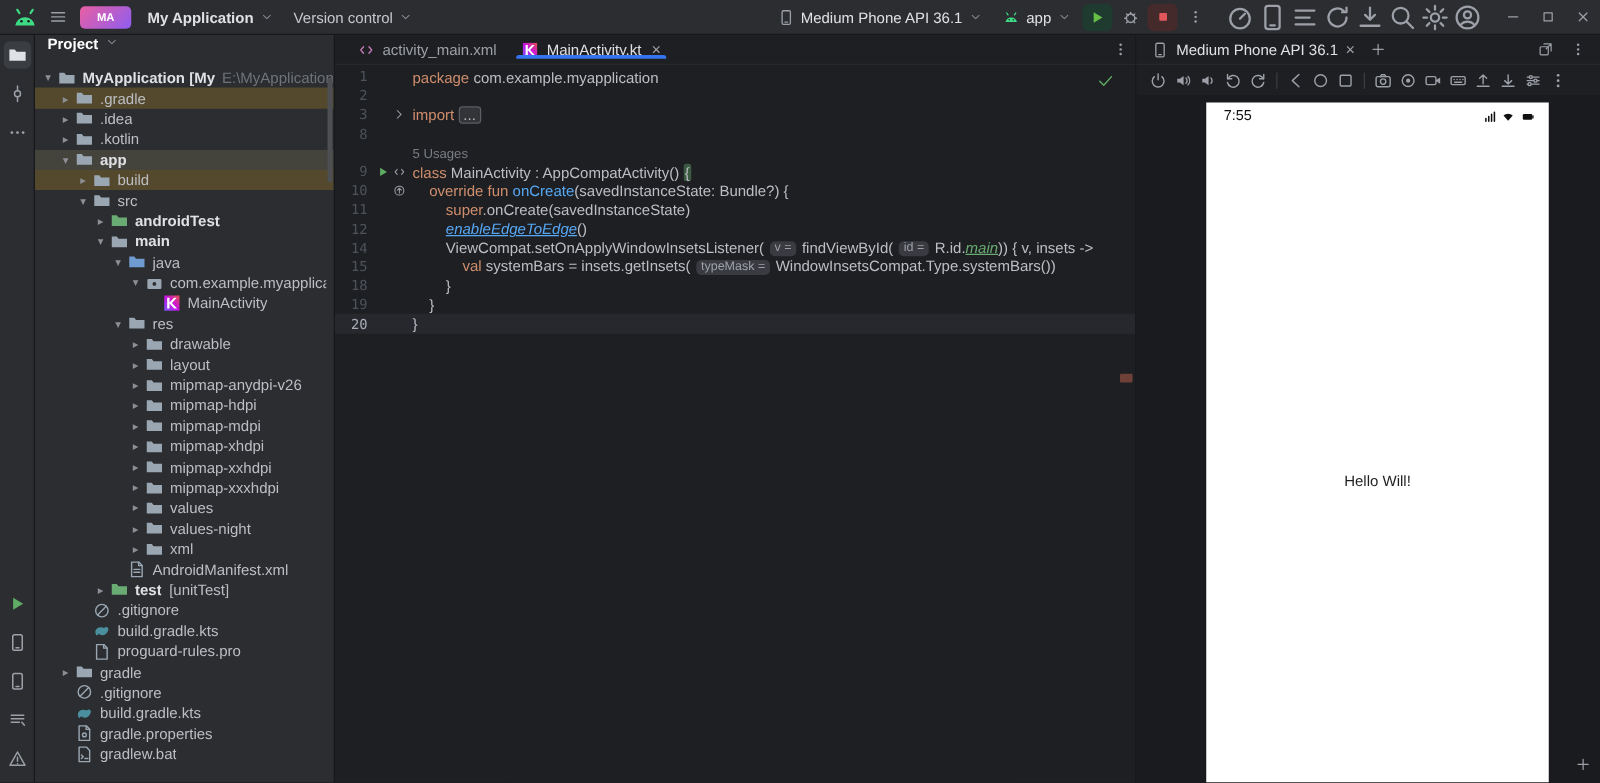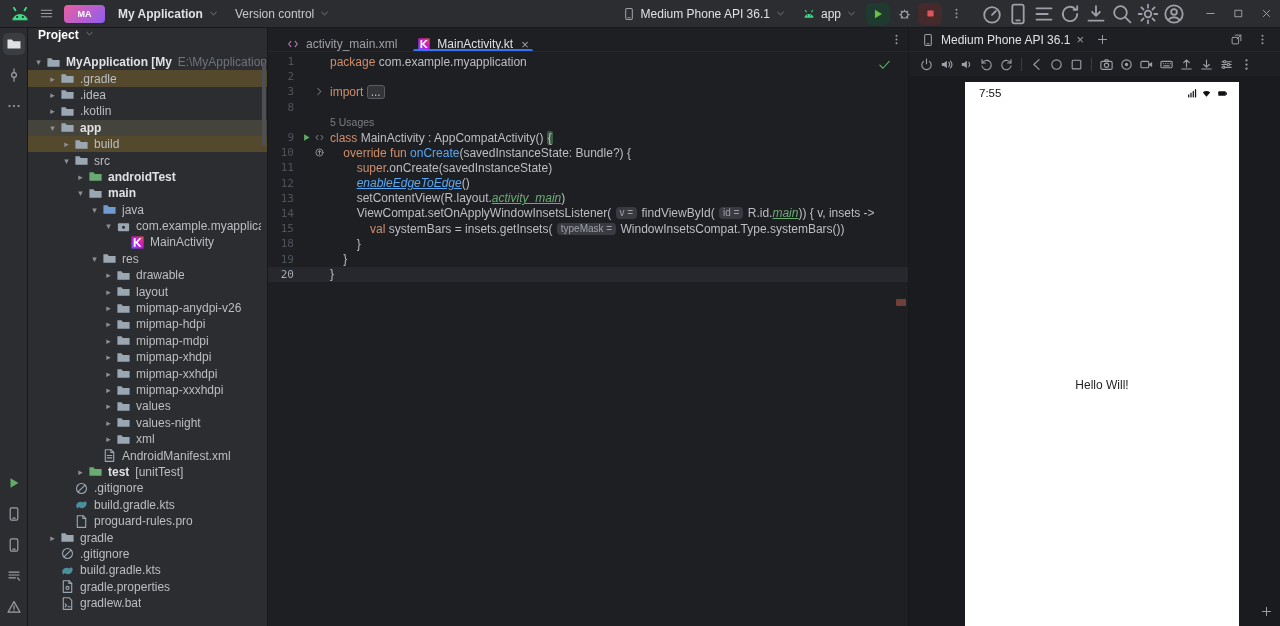--- a/index.html
+++ b/index.html
@@ -48,21 +48,21 @@
   .trow.sel{background:#45443c}
   .trow .chev{width:13px;flex:none;text-align:center;color:#8c8f96;font-size:9px;line-height:16px}
   .trow .ico{width:15px;height:15px;flex:none;margin:0 5px 0 1px;color:#9aa7b3;display:flex;align-items:center;justify-content:center}
   .trow .lbl{overflow:hidden}
   .trow .extra{margin-left:6px;color:#6f737a}
   .strong{font-weight:700;color:#dfe1e5}
   .proj-scroll{position:absolute;right:1px;top:34px;width:4px;height:84px;background:#4d4f53;border-radius:2px}
 
   
   .editor{flex:1;min-width:0;background:#1e1f22;display:flex;flex-direction:column}
-  .etabs{height:24px;display:flex;align-items:flex-end;border-bottom:1px solid #26282b;flex:none;padding-left:8px}
+  .etabs{height:24px;display:flex;align-items:center;border-bottom:1px solid #26282b;flex:none;padding-left:8px}
   .etabs-list{display:flex;align-items:stretch}
   .etab{display:flex;align-items:center;gap:6px;padding:0 10px;color:#9da0a8;position:relative}
   .etab.active{color:#dfe1e5}
   .etab.active::after{content:"";position:absolute;left:6px;right:6px;bottom:0;height:2.5px;background:#3574f0;border-radius:2px 2px 0 0}
   .etab .tico{width:14px;height:14px;display:flex;color:#9da0a8}
   .etab .close{color:#9da0a8;font-size:13px;line-height:1;margin-left:2px}
   .fill{flex:1}
   .codewrap{flex:1;position:relative;font-family:"DejaVu Sans Mono",monospace;font-size:12px;overflow:hidden}
   .codelines{padding-top:2px}
   .cl{display:flex;align-items:center;height:15.2px}
@@ -826,25 +826,20 @@
               <span class="ln">11</span>
               <span class="gut"></span>
               <span class="src"><span class="tk-pl">        </span><span class="tk-kw">super</span><span class="tk-pl">.onCreate(savedInstanceState)</span></span>
             </div>
             <div class="cl">
               <span class="ln">12</span>
               <span class="gut"></span>
               <span class="src"><span class="tk-pl">        </span><span class="tk-ext">enableEdgeToEdge</span><span class="tk-pl">()</span></span>
             </div>
             <div class="cl">
-              <span class="ln">13</span>
-              <span class="gut"></span>
-              <span class="src"><span class="tk-pl">        setContentView(R.layout.</span><span class="tk-res">activity_main</span><span class="tk-pl">)</span></span>
-            </div>
-            <div class="cl">
               <span class="ln">14</span>
               <span class="gut"></span>
               <span class="src"><span class="tk-pl">        ViewCompat.setOnApplyWindowInsetsListener( </span><span class="tk-hint">v =</span><span class="tk-pl"> findViewById( </span><span class="tk-hint">id =</span><span class="tk-pl"> R.id.</span><span class="tk-res">main</span><span class="tk-pl">)) { v, insets -&gt;</span></span>
             </div>
             <div class="cl">
               <span class="ln">15</span>
               <span class="gut"></span>
               <span class="src"><span class="tk-pl">            </span><span class="tk-kw">val</span><span class="tk-pl"> systemBars = insets.getInsets( </span><span class="tk-hint">typeMask =</span><span class="tk-pl"> WindowInsetsCompat.Type.systemBars())</span></span>
             </div>
             <div class="cl">

